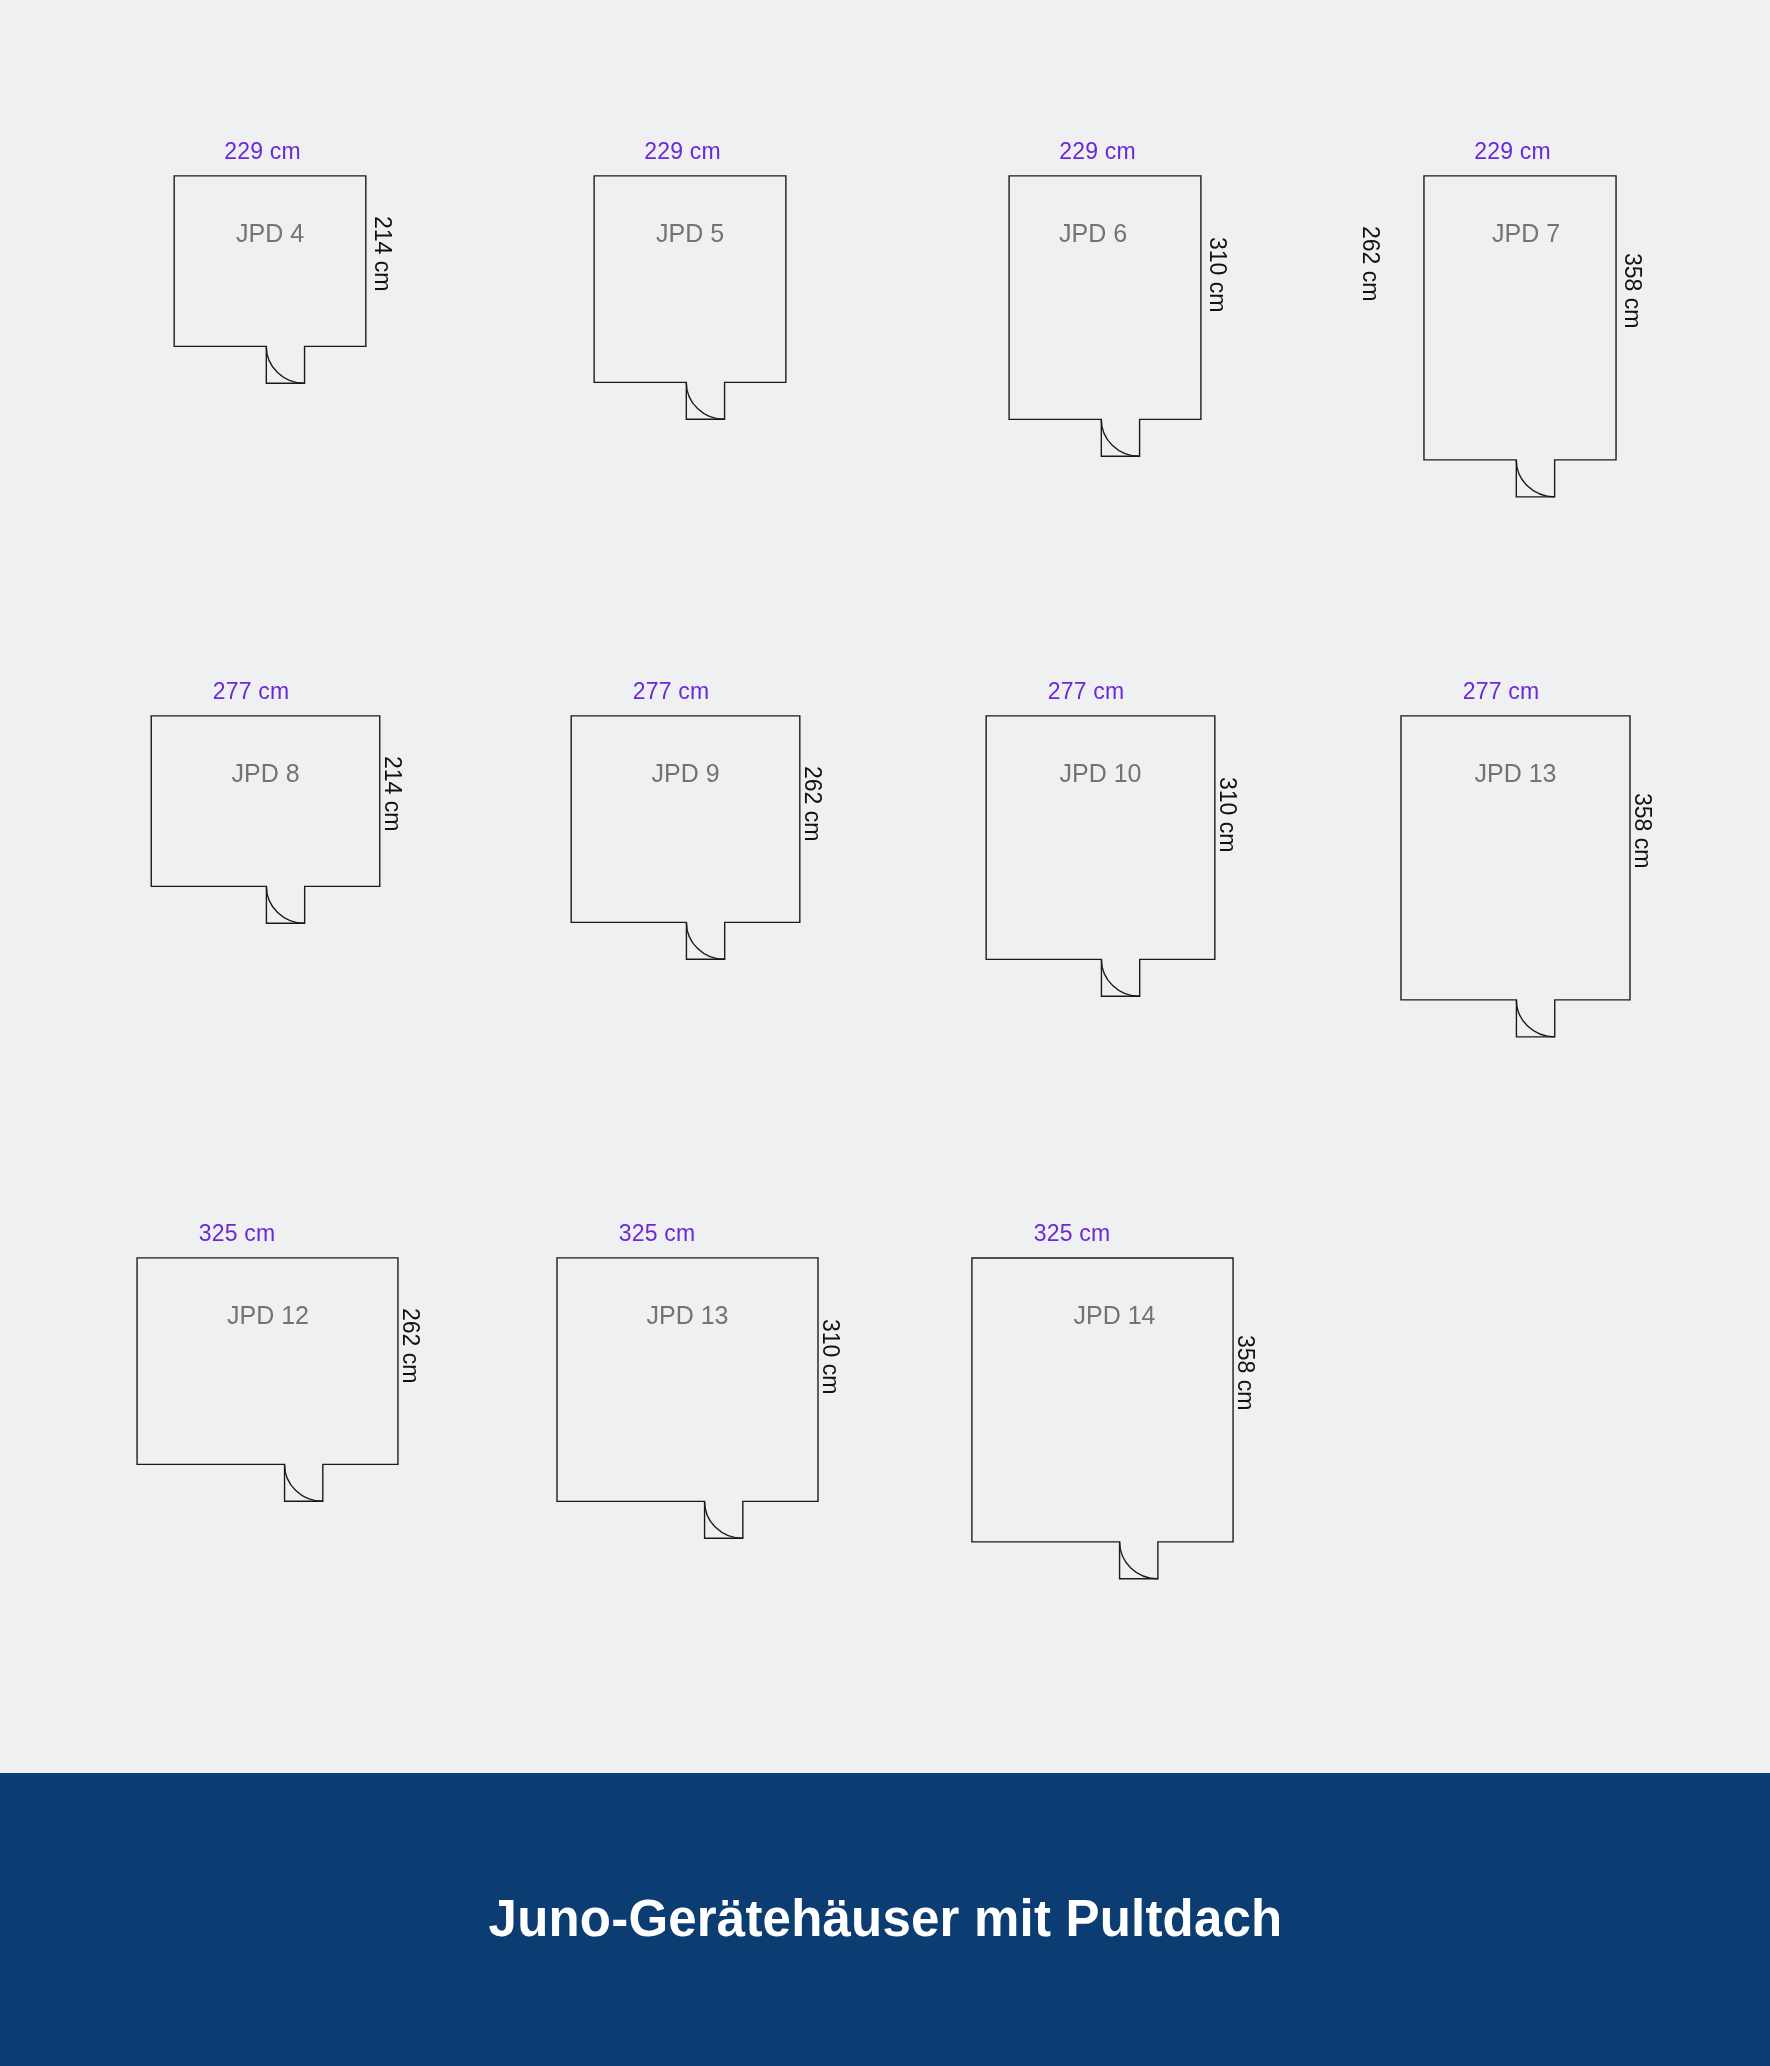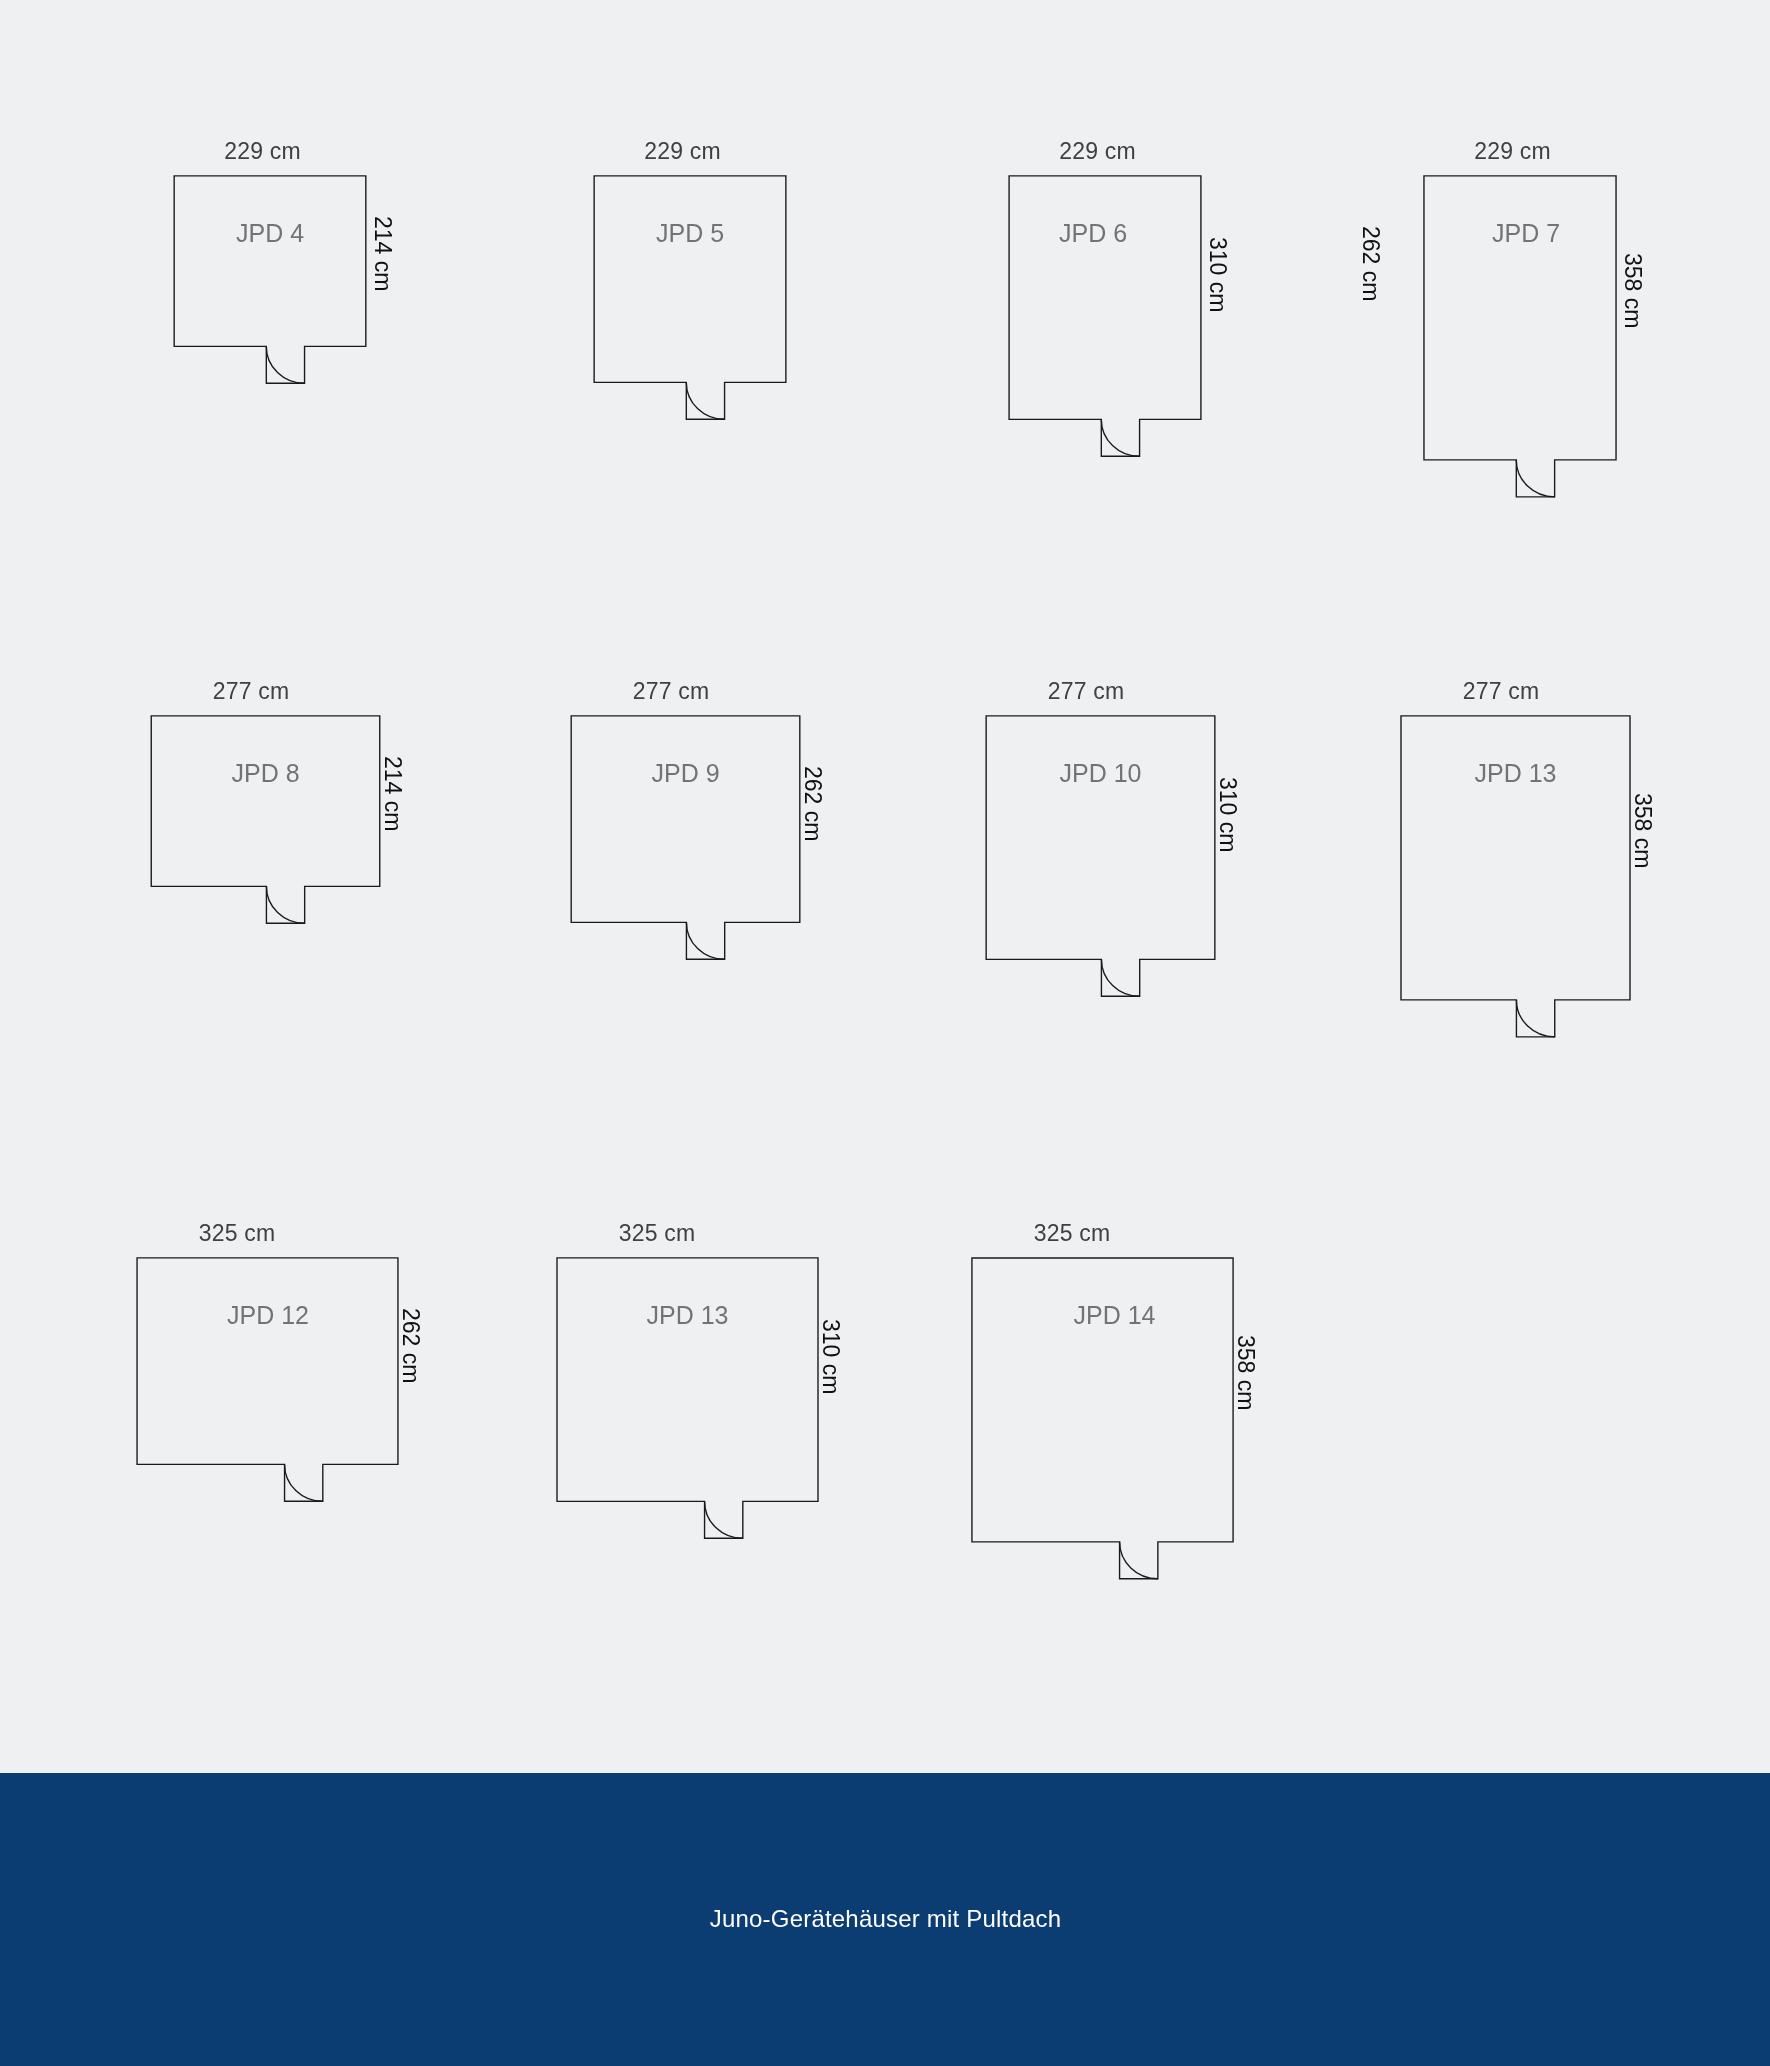--- a/index.html
+++ b/index.html
@@ -33,21 +33,21 @@
   }
 
   
   .w-label {
     position: absolute;
     top: 0;
     left: 0;
     width: 100%;
     text-align: center;
     font-size: 23px;
-    color: #404040;
+    color: #6d28d9;
     letter-spacing: 0.2px;
     white-space: nowrap;
   }
 
   .shape-wrap {
     position: absolute;
     left: 0;
   }
 
   .shape-wrap svg {
@@ -80,24 +80,24 @@
     width: 1771px;
     height: 293px;
     background: #0b3c72;
     display: flex;
     flex-direction: column;
     align-items: center;
     justify-content: center;
   }
   .footer-line {
     color: #ffffff;
-    font-size: 24px;
+    font-size: 51px;
     line-height: 1.35;
     text-align: center;
-    font-weight: 400;
+    font-weight: 700;
     letter-spacing: 0.2px;
   }
 </style>
 </head>
 <body>
 
 <div class="page">
 
   <div class="grid-area">
 

